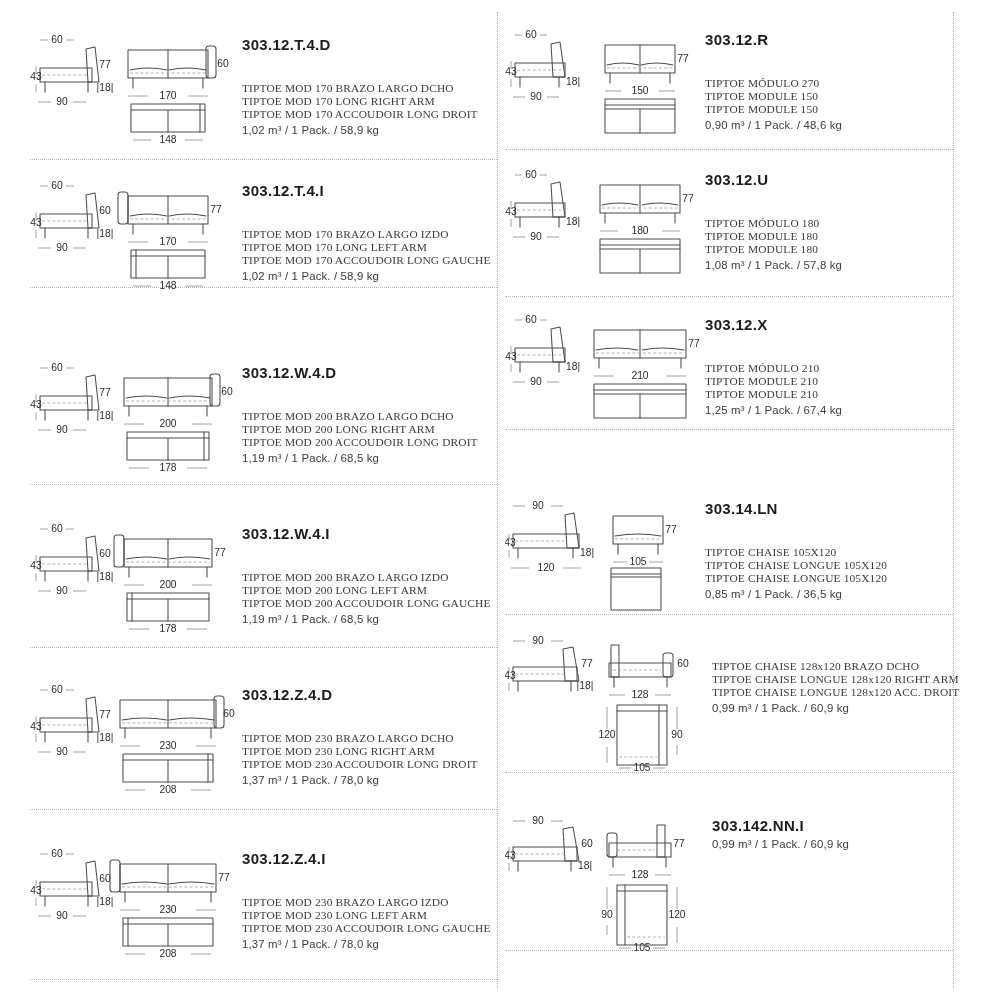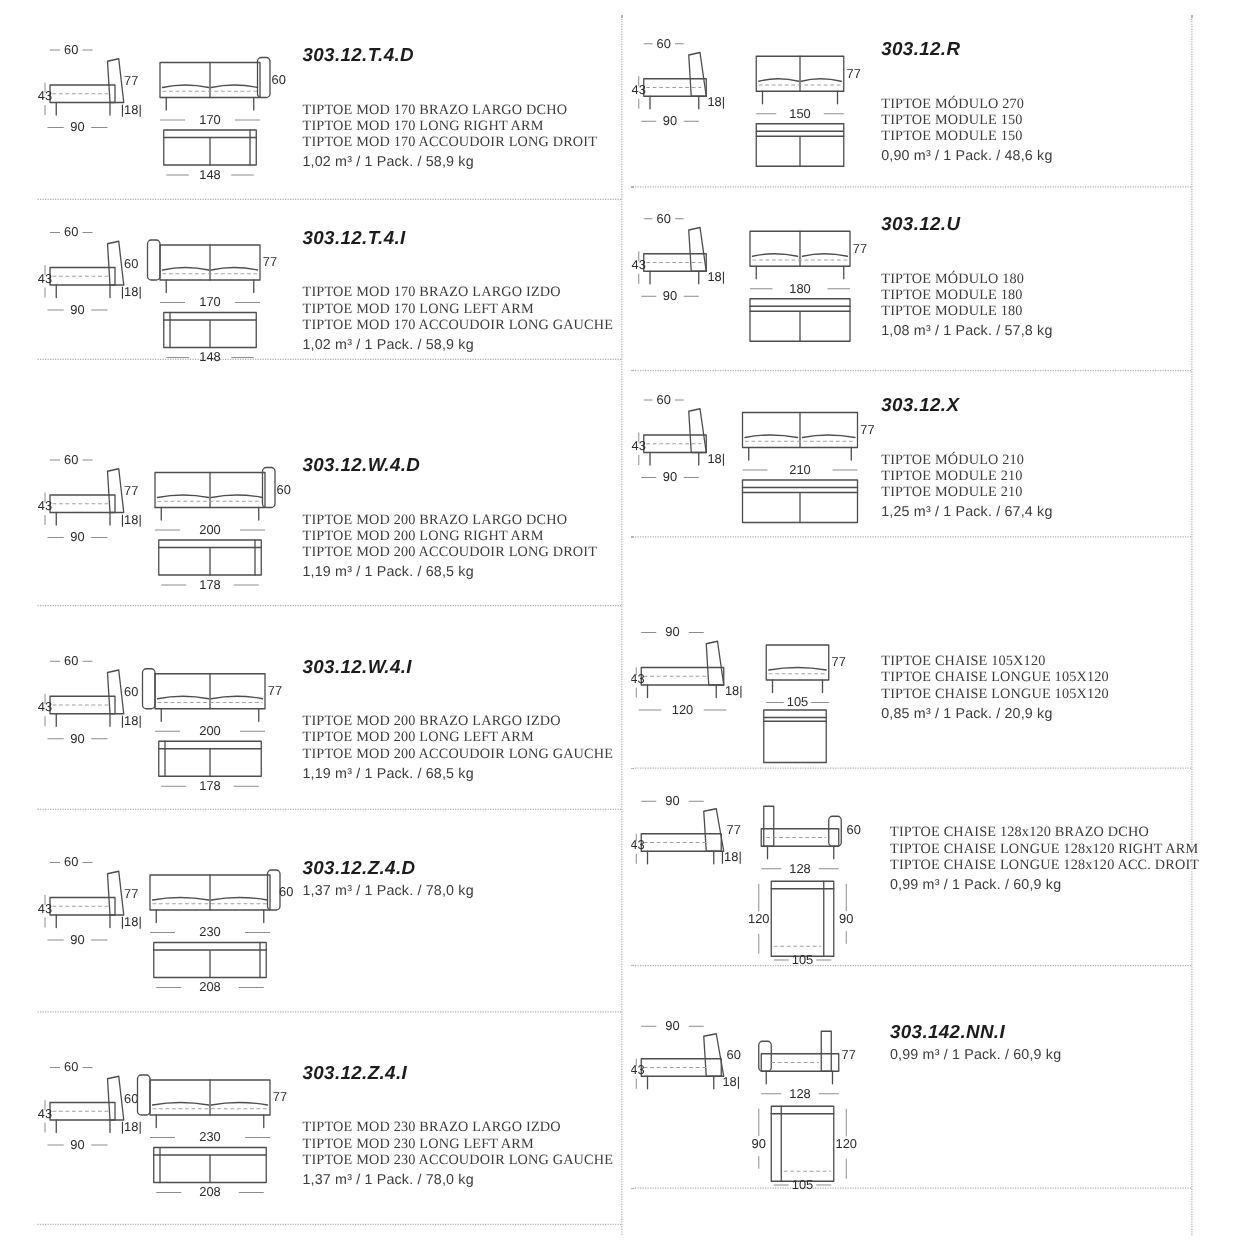--- a/index.html
+++ b/index.html
@@ -7,21 +7,21 @@
   .col{position:absolute;top:15px;}
   .col-left{left:30px;width:467px;}
   .col-right{left:505px;width:448px;}
   .vdiv{position:absolute;top:12px;height:976px;width:0;border-left:1px dotted #b3b3b3;}
   #vdiv-center{left:497px;}
   #vdiv-right{left:953px;}
   .entry{display:flex;align-items:flex-start;border-bottom:1px dotted #b3b3b3;box-sizing:border-box;}
   .col-left .draw-col{flex:0 0 210px;}
   .col-right .draw-col{flex:0 0 198px;}
   .info-col{flex:1;min-width:0;padding-left:2px;}
-  .code{margin:6px 0 0;font-size:15px;font-weight:700;color:#1c1c1c;letter-spacing:.3px;font-style:italic;}
+  .code{margin:6px 0 0;font-size:15px;font-weight:700;color:#1c1c1c;letter-spacing:.3px;}
   .desc{margin-top:29px;font-size:11.4px;line-height:1.12;color:#3b3b3b;letter-spacing:.15px;font-family:Liberation Serif, serif;}
   .desc div{white-space:nowrap;}
   .pack{margin-top:4px;font-size:11.4px;color:#3b3b3b;letter-spacing:.15px;}
   svg.tech{display:block;}
   svg .ol{fill:none;stroke:#4d4d4d;stroke-width:1.05;stroke-linejoin:round;stroke-linecap:round;}
   svg .dl{fill:none;stroke:#a0a0a0;stroke-width:.8;stroke-dasharray:3 2.2;}
   svg .dm{fill:none;stroke:#8c8c8c;stroke-width:.8;}
   svg text{font-size:10.3px;fill:#2b2b2b;text-anchor:middle;font-family:"Liberation Sans",sans-serif;}
 </style>
 </head>
@@ -271,20 +271,25 @@
             <path class="ol" d="M93,80 H183 M138,80 V102 M178,74 V102"></path>
         </g>
         <g>
           <path class="dm" d="M95,110 H115 M161,110 H181"></path>
           <text x="138" y="113">208</text>
         </g>
       </svg>
     </div>
     <div class="info-col">
       <h3 class="code">303.12.Z.4.D</h3>
+      <div class="desc">
+        <div>TIPTOE MOD 230 BRAZO LARGO DCHO</div>
+        <div>TIPTOE MOD 230 LONG RIGHT ARM</div>
+        <div>TIPTOE MOD 230 ACCOUDOIR LONG DROIT</div>
+      </div>
       <div class="pack">1,37 m³ / 1 Pack. / 78,0 kg</div>
     </div>
   </section>
 
   <section class="entry" style="height:170px;padding-top:34px">
     <div class="draw-col">
       <svg class="tech" width="205" height="116" viewBox="0 0 205 116">
         <g>
           <rect class="ol" x="10" y="38" width="52" height="14"></rect>
             <path class="ol" d="M56,19 L65,17 L69,52 L58,52 Z"></path>
@@ -498,26 +503,27 @@
           <text x="166" y="39">77</text>
           <text x="133" y="71">105</text>
         </g>
         <g>
           <rect class="ol" x="106" y="74" width="50" height="42"></rect>
             <path class="ol" d="M106,80 H156 M106,83 H156"></path>
         </g>
       </svg>
     </div>
     <div class="info-col">
+      <h3 class="code">303.14.LN</h3>
       <div class="desc">
         <div>TIPTOE CHAISE 105X120</div>
         <div>TIPTOE CHAISE LONGUE 105X120</div>
         <div>TIPTOE CHAISE LONGUE 105X120</div>
       </div>
-      <div class="pack">0,85 m³ / 1 Pack. / 20,9 kg</div>
+      <div class="pack">0,85 m³ / 1 Pack. / 36,5 kg</div>
     </div>
   </section>
 
   <section class="entry" style="height:158px;padding-top:16px">
     <div class="draw-col">
       <svg class="tech" width="205" height="142" viewBox="0 0 205 142">
         <g>
           <rect class="ol" x="8" y="36" width="64" height="14"></rect>
             <path class="ol" d="M58,18 L68,16 L74,50 L60,50 Z"></path>
           <path class="dl" d="M10,43 H60"></path>

